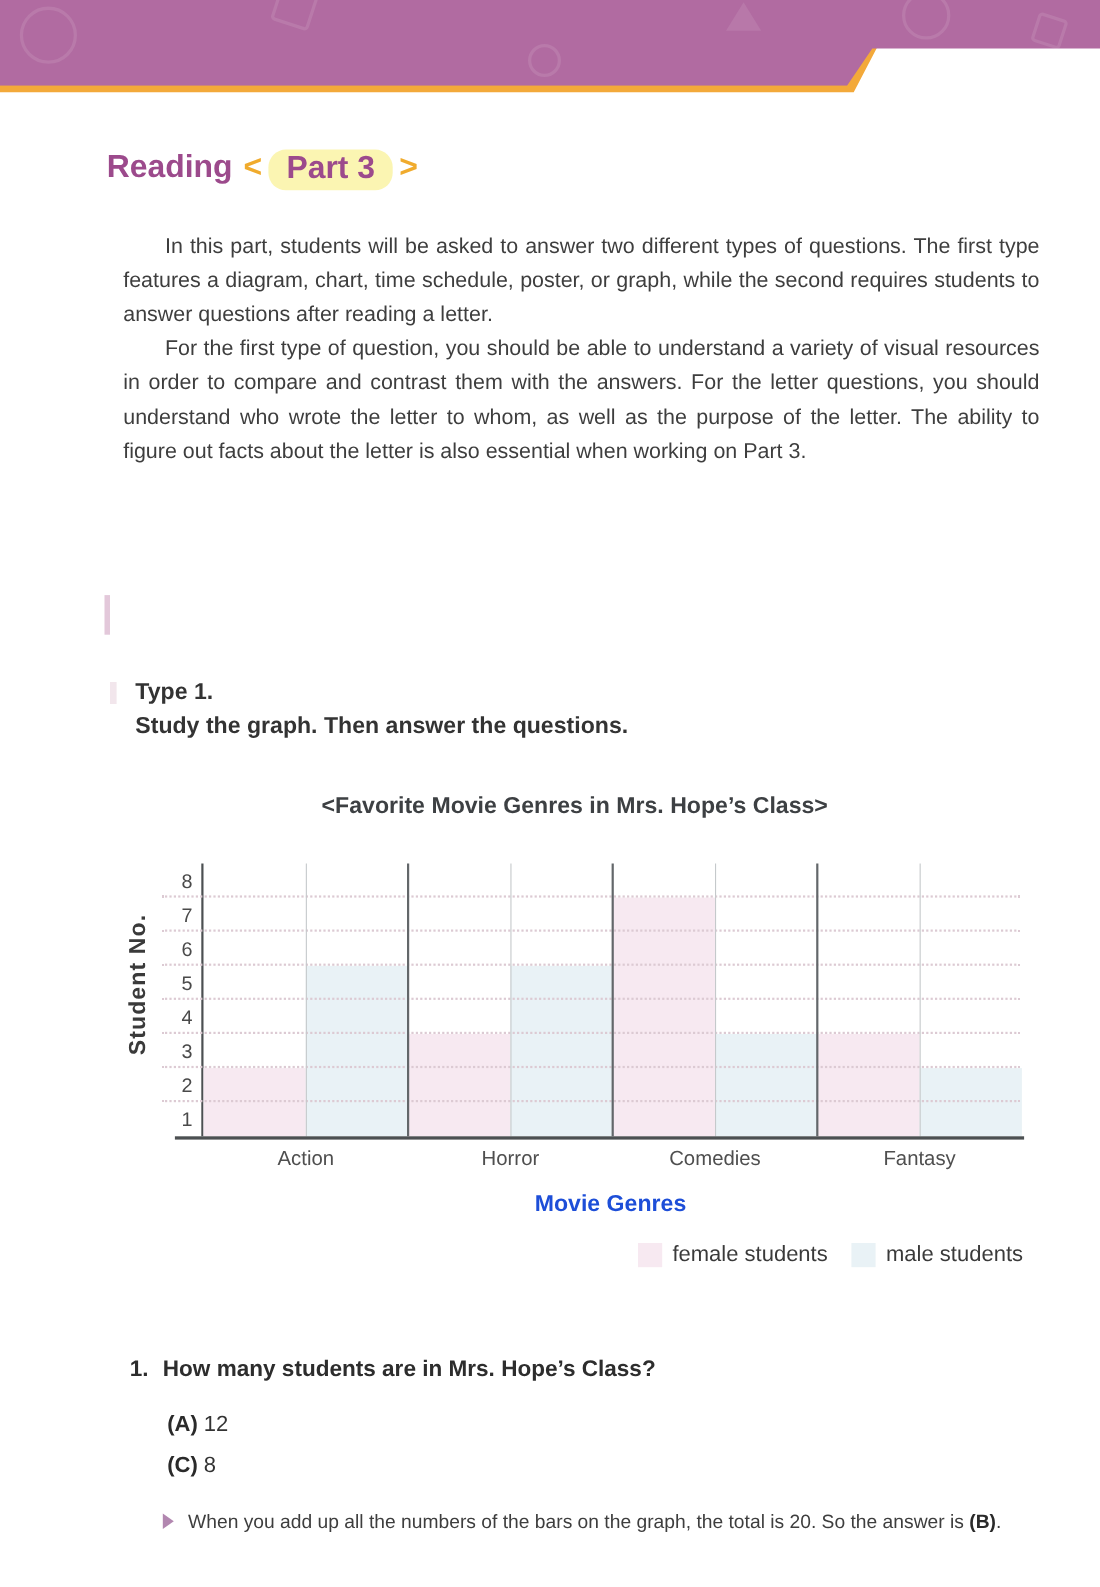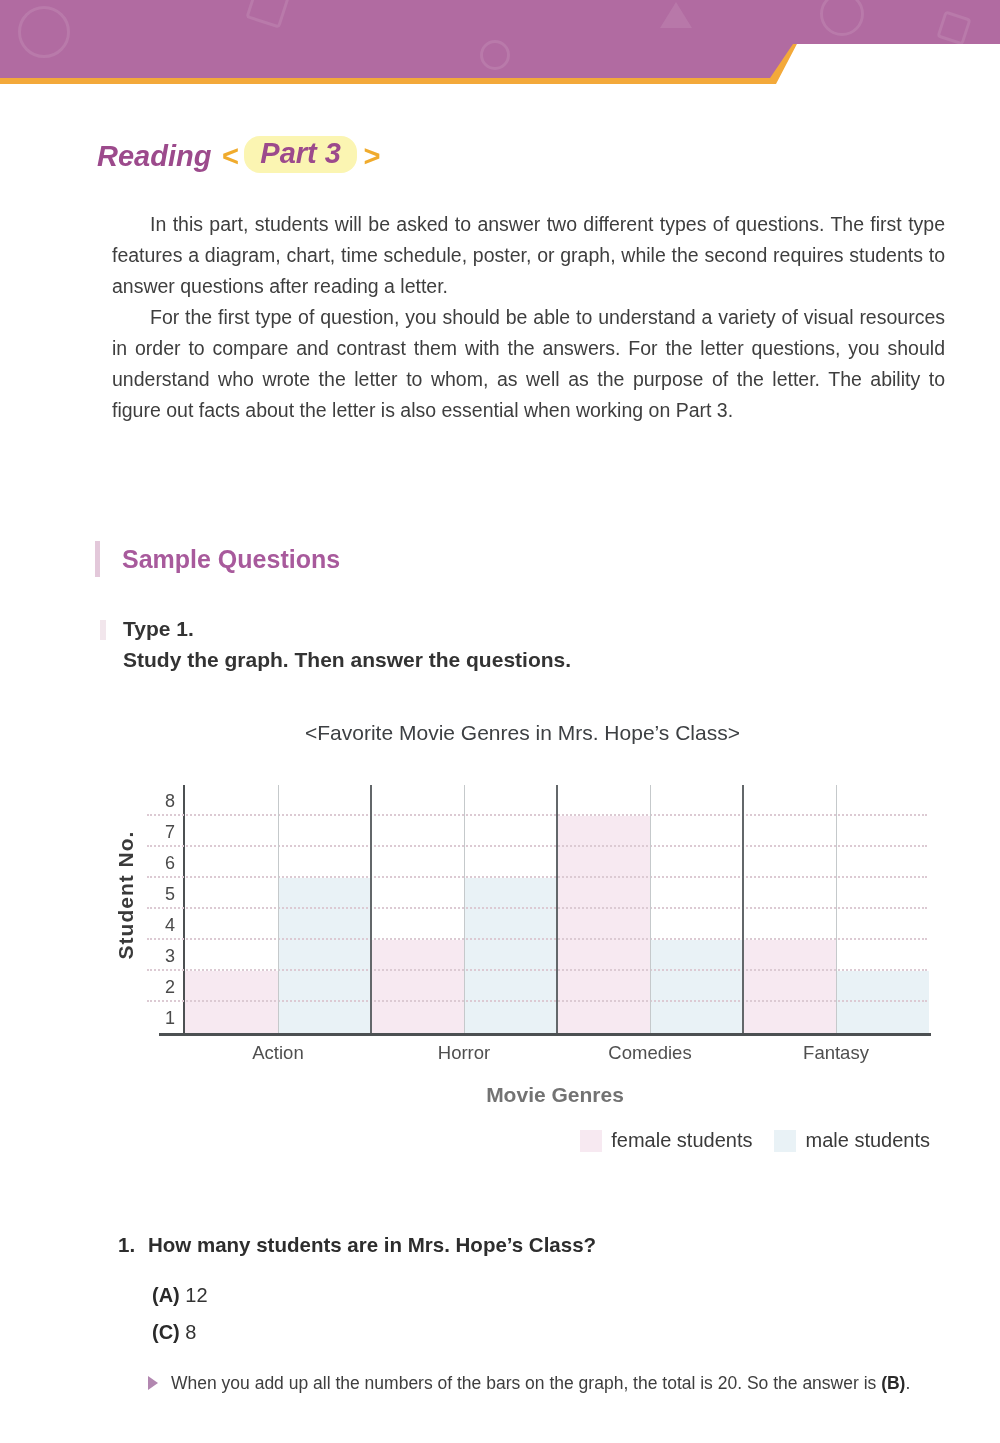--- a/index.html
+++ b/index.html
@@ -26,22 +26,22 @@
   .doodle.tri { width:0; height:0; border:none;
     border-left:16px solid transparent; border-right:16px solid transparent;
     border-bottom:26px solid rgba(255,255,255,0.09); }
   .banner-title {
     position:absolute; left:102px; top:28px;
     font-family:"DejaVu Sans", sans-serif; font-weight:bold;
     font-size:35px; letter-spacing:0.5px; color:#ffffff;
   }
 
   
-  .reading-row { position:absolute; top:136px; left:97px; display:flex; align-items:flex-end;
-    font-weight:bold; font-size:29px;font-style:italic; }
+  .reading-row { position:absolute; top:136px; left:97px; display:flex; align-items:flex-start;
+    font-weight:bold; font-size:29px; }
   .reading-word { color:#9c4a8c; margin-right:10px; }
   .bracket { color:#f0ab2d; font-weight:bold; }
   .part-pill {
     margin:0 6px; padding:1px 16px 3px 16px; border-radius:16px;
     background:#fbf5b2; color:#9c4a8c;
   }
 
   
   .intro { position:absolute; top:209px; left:112px; width:833px;
     font-size:19.5px; line-height:31px; text-align:justify; color:#3e3e3e; }
@@ -53,40 +53,40 @@
   .sample-text { font-size:25px; font-weight:bold; color:#a85a9c; }
 
   
   .type-marker { position:absolute; top:620px; left:100px; width:6px; height:20px; background:#f2e6ec; }
   .type-block { position:absolute; top:613px; left:123px; font-size:21px; font-weight:bold;
     color:#333; line-height:31px; }
 
   
   .figure { position:absolute; top:715px; left:0; width:1000px; height:460px; }
   .chart-title { position:absolute; top:6px; left:55px; width:935px; text-align:center;
-    font-size:21px; font-weight:normal; color:#3d4043; }
+    font-size:21px; font-weight:bold; color:#3d4043; }
   .plot { position:absolute; left:183px; top:70px; width:744px; height:248px;
     border-left:2px solid #4c5052; }
   .baseline { position:absolute; left:-26px; right:-4px; bottom:-3px; height:3px;
     background:#4c5052; z-index:6; }
   .bar { position:absolute; bottom:0; width:93px; z-index:1; }
   .gridline { position:absolute; left:-38px; right:0; height:0;
     border-top:2px dotted #dccad3; z-index:3; }
   .vline { position:absolute; top:0; bottom:0; width:1px; z-index:4; }
   .vline.dark { background:#63676a; width:2px; }
   .vline.light { background:#c5c9cb; }
   .y-tick { position:absolute; left:-42px; width:32px; text-align:right;
     font-size:18px; color:#4a4a4a; line-height:20px; }
   .ylabel { position:absolute; left:27px; top:167px; width:200px; height:26px;
     text-align:center; transform:rotate(-90deg);
     font-size:21px; font-weight:bold; color:#3a3a3a; letter-spacing:1px; }
   .x-cat { position:absolute; top:100%; margin-top:9px; text-align:center;
     font-size:18.5px; color:#4f4f4f; }
   .xlabel { position:absolute; left:183px; width:744px; top:368px; text-align:center;
-    font-size:21px; font-weight:bold; color:#737373; }
+    font-size:21px; font-weight:bold; color:#1d4ed8; }
   .legend { position:absolute; left:183px; width:747px; top:414px;
     display:flex; justify-content:flex-end; align-items:center; gap:22px;
     font-size:20px; color:#3a3a3a; }
   .legend-item { display:flex; align-items:center; gap:9px; }
   .swatch { width:22px; height:22px; display:inline-block; }
 
   
   .question { position:absolute; top:1233px; left:118px; width:842px; }
   .q-title { display:flex; font-weight:bold; font-size:20.5px; color:#2d2d2d; line-height:24px; }
   .q-num { width:30px; flex:0 0 30px; }
@@ -124,21 +124,20 @@
     <span class="bracket">&gt;</span>
   </div>
 
   <div class="intro">
     <p>In this part, students will be asked to answer two different types of questions. The first type features a diagram, chart, time schedule, poster, or graph, while the second requires students to answer questions after reading a letter.</p>
     <p>For the first type of question, you should be able to understand a variety of visual resources in order to compare and contrast them with the answers. For the letter questions, you should understand who wrote the letter to whom, as well as the purpose of the letter. The ability to figure out facts about the letter is also essential when working on Part 3.</p>
   </div>
 
   <div class="sample-heading">
     <span class="sample-bar"></span>
-    <span class="sample-text">Sample Questions</span>
   </div>
 
   <div class="type-marker"></div>
   <div class="type-block">
     <div>Type 1.</div>
     <div>Study the graph. Then answer the questions.</div>
   </div>
 
   <div class="figure">
     <div class="chart-title">&lt;Favorite Movie Genres in Mrs. Hope’s Class&gt;</div>

